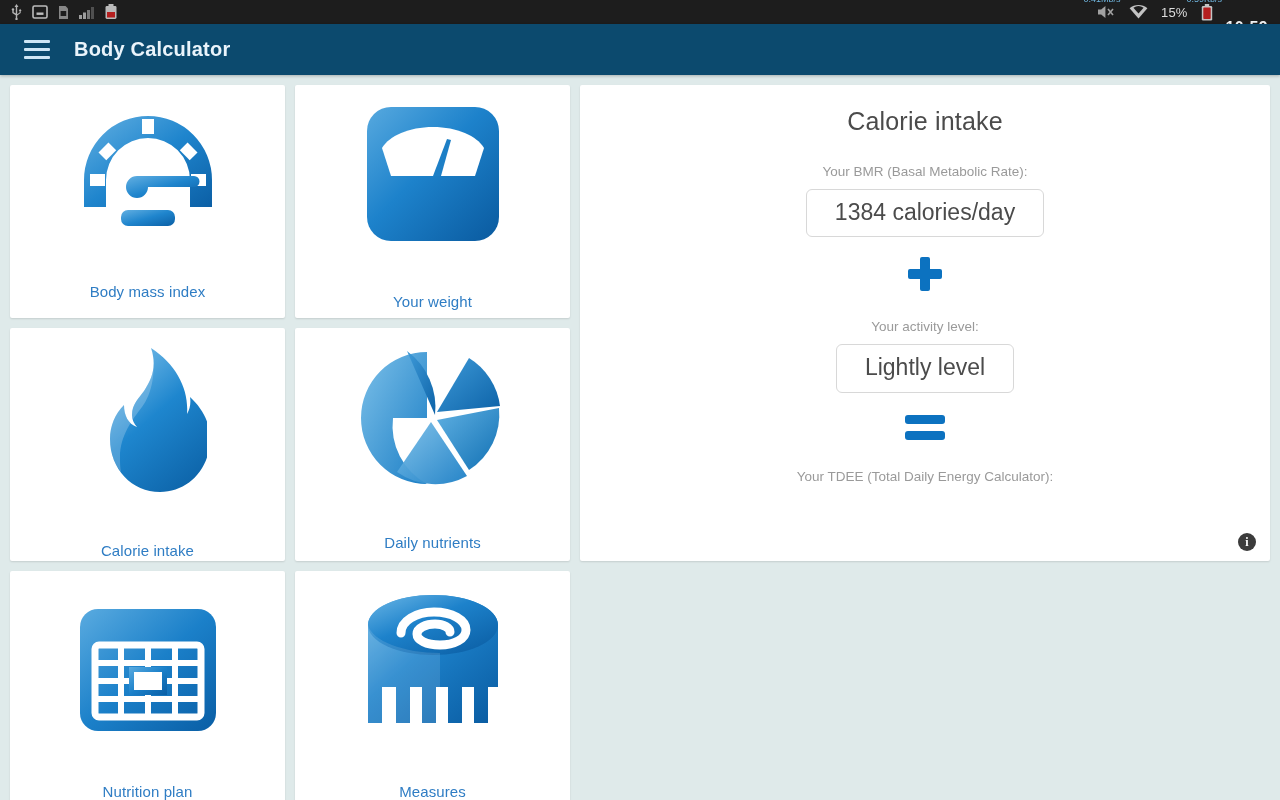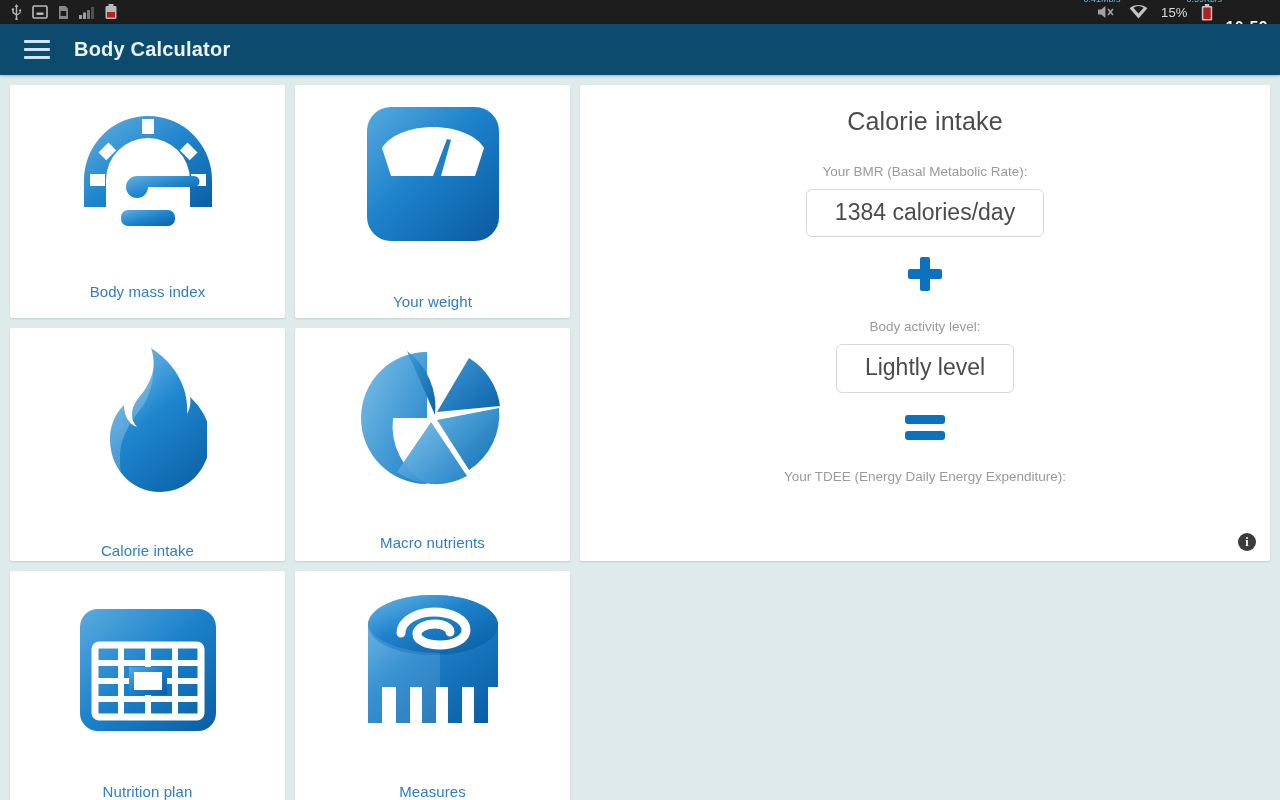--- a/index.html
+++ b/index.html
@@ -328,21 +328,21 @@
                 <stop offset="1" stop-color="#1271b4"></stop>
             </linearGradient>
           </defs>
           <path fill="url(#gPieA)" d="M68 72V6A66 66 0 0068 138 66 66 0 0134 72z"></path>
           <path fill="url(#gPieB)" d="M72 70L44 6a70 70 0 0128 64z" transform="translate(4 -1)"></path>
           <path fill="url(#gPieC)" d="M78 74l62-12a66 66 0 01-30 62z"></path>
           <path fill="url(#gPieB)" d="M78 66L110 12a66 66 0 0131 48z"></path>
           <path fill="url(#gPieA)" d="M72 76l36 54a66 66 0 01-70-4z" opacity=".95"></path>
         </svg>
       </div>
-      <div class="tile-label">Macro nutrients</div>
+      <div class="tile-label">Daily nutrients</div>
     </div>
 
     <div class="tile">
       <div class="tile-icon">
         <svg width="142" height="146" viewBox="0 0 142 146">
           <defs>
             <linearGradient id="gCal" x1="0" y1="0" x2="1" y2="1">
               <stop offset="0" stop-color="#5aabe0"></stop>
                 <stop offset=".5" stop-color="#1b80c9"></stop>
                 <stop offset="1" stop-color="#0a5ea5"></stop>
@@ -385,23 +385,23 @@
   </div>
 
   <div class="panel">
     <div class="panel-title">Calorie intake</div>
 
     <div class="panel-caption">Your BMR (Basal Metabolic Rate):</div>
     <div class="value-box">1384 calories/day</div>
 
     <div class="op-plus"></div>
 
-    <div class="panel-caption">Body activity level:</div>
+    <div class="panel-caption">Your activity level:</div>
     <div class="value-box">Lightly level</div>
 
     <div class="op-eq"></div>
 
-    <div class="panel-caption">Your TDEE (Energy Daily Energy Expenditure):</div>
+    <div class="panel-caption">Your TDEE (Total Daily Energy Calculator):</div>
 
     <div class="info-btn">i</div>
   </div>
 
 </div>
 
 </body></html>

